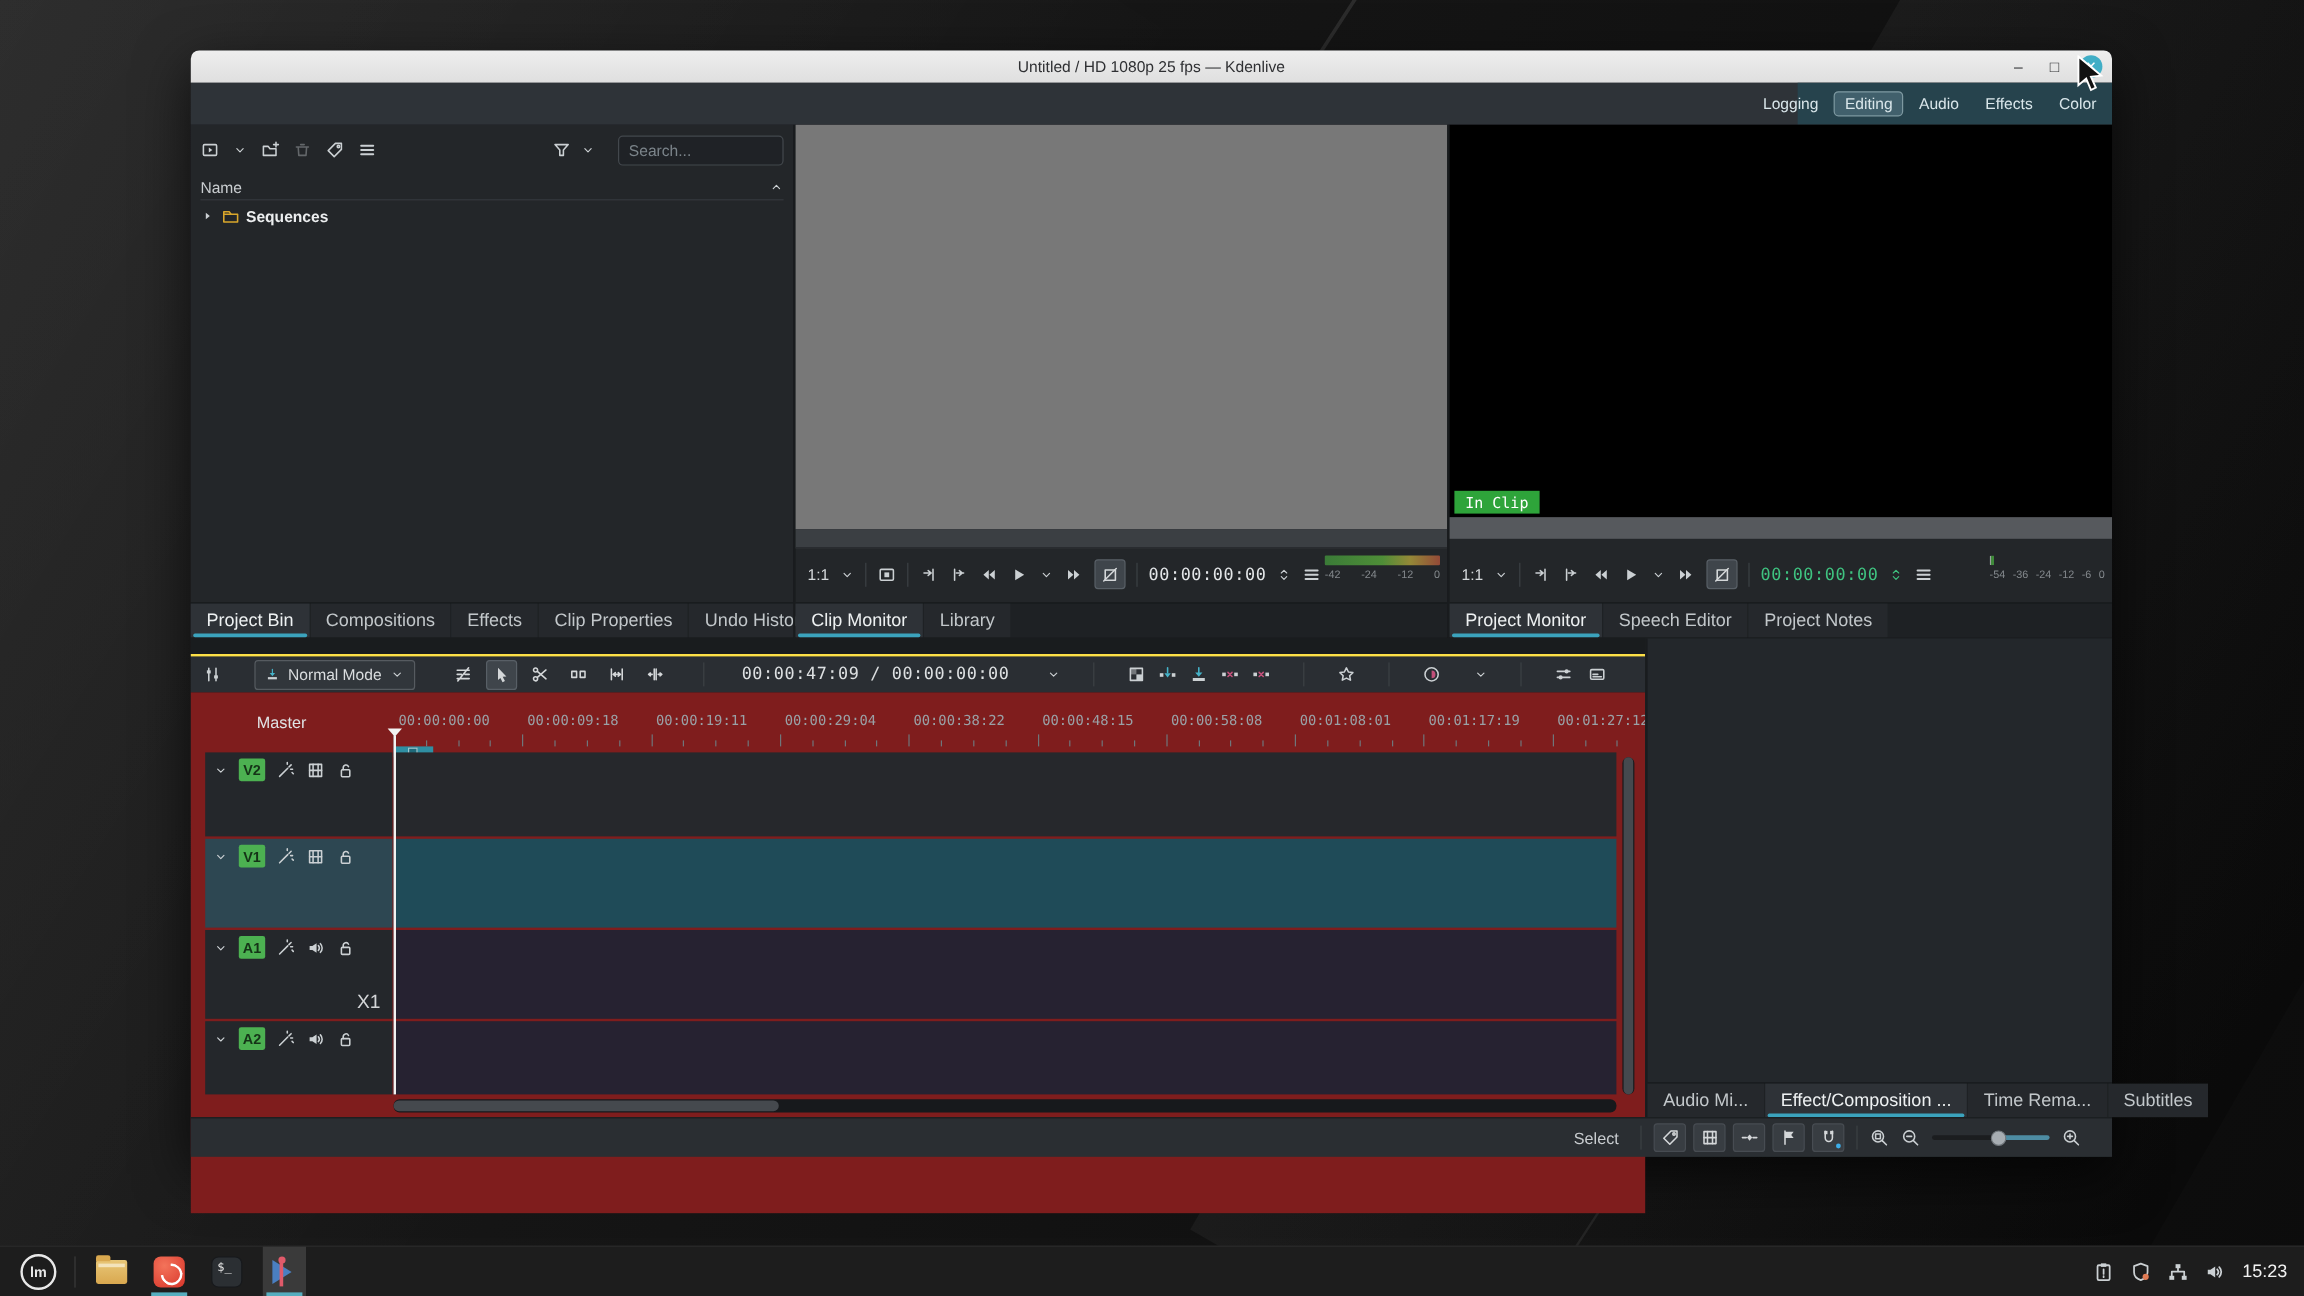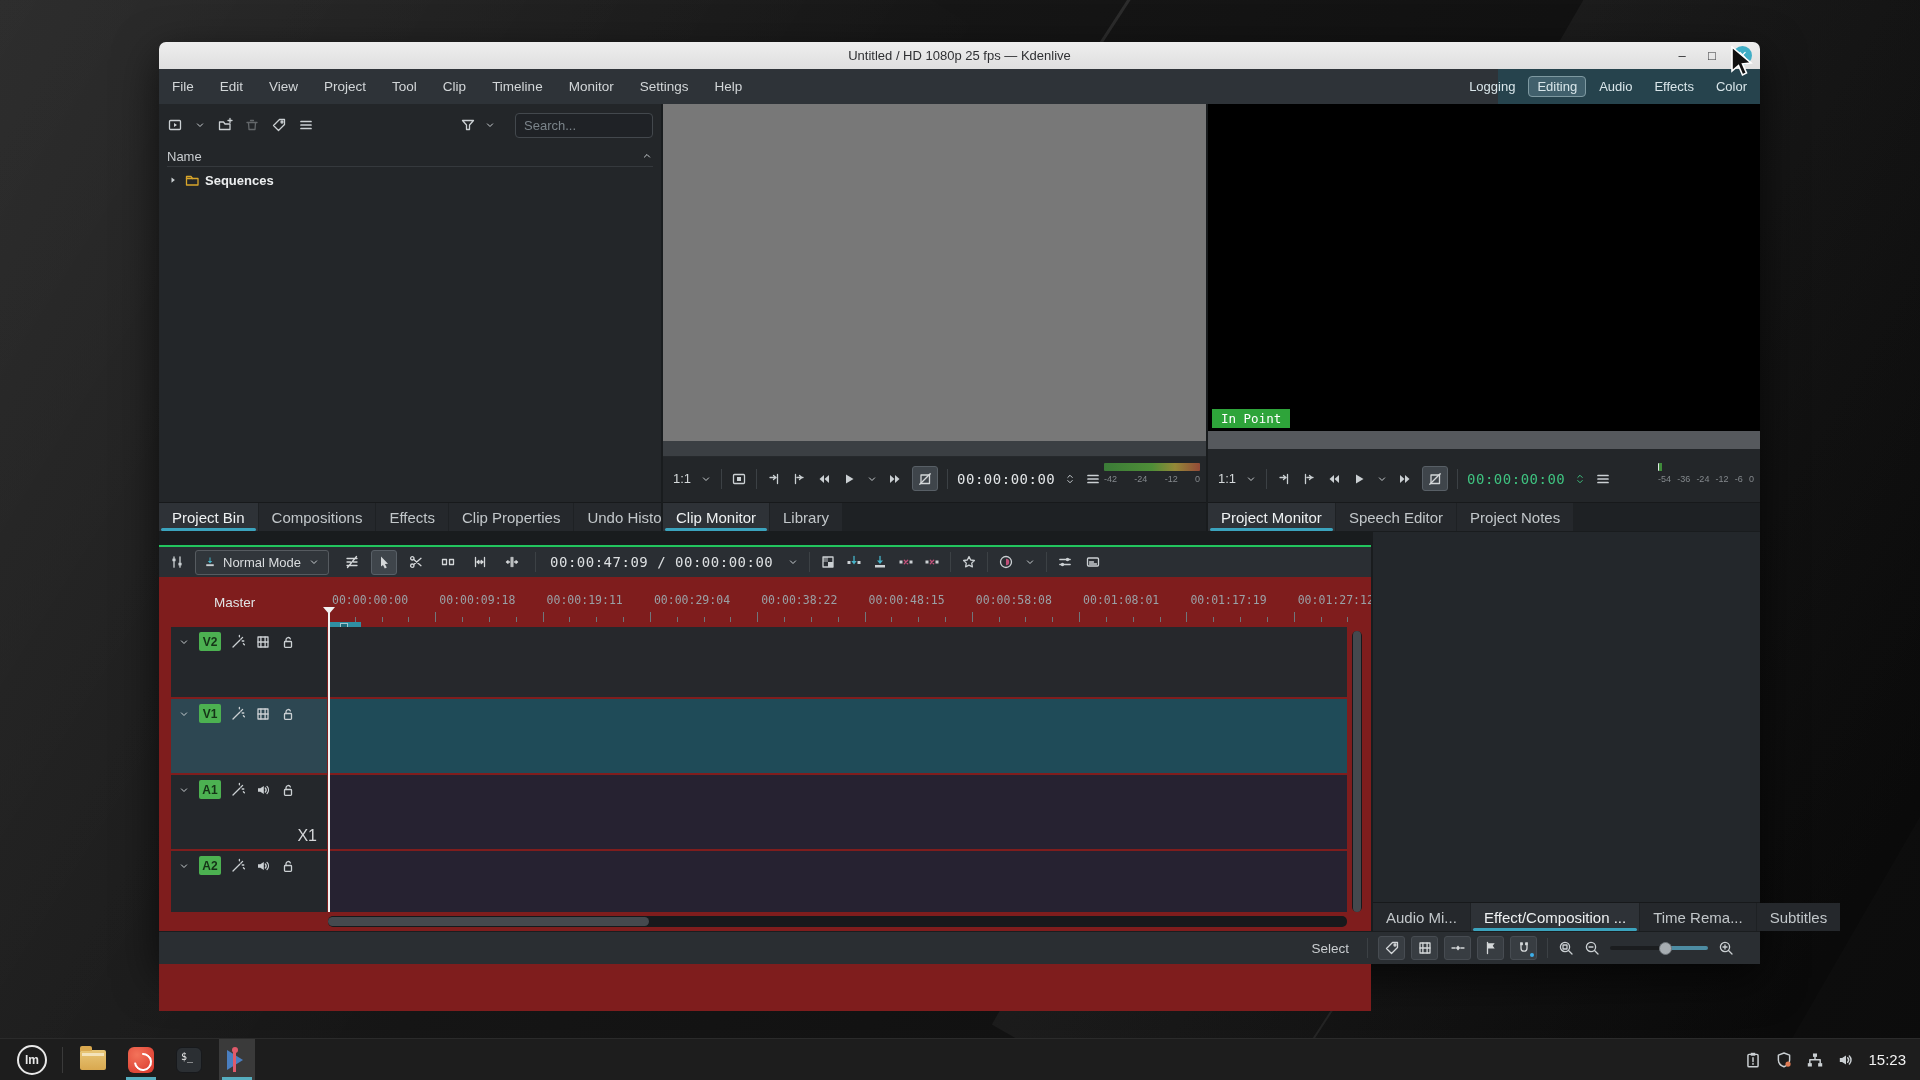--- a/index.html
+++ b/index.html
@@ -75,21 +75,21 @@
   .tabrow { position:absolute; left:0; right:0; bottom:0; height:29px; display:flex; background:#1e2124; border-top:1px solid #17191b; }
   .tab { display:flex; align-items:center; padding:3px 13px; font-size:15px; color:#c2c7ca;
     position:relative; background:#25282c; margin-right:1px; white-space:nowrap; }
   .tab.active { background:#2e3237; color:#eef1f2; }
   .tab.active::after { content:""; position:absolute; left:2px; right:2px; bottom:0; height:3px; border-radius:2px; background:#3ba3bd; }
 
   .gap-v { position:absolute; top:0; height:427px; width:2px; background:#191c1e; }
 
   
   .tl-toolbar { position:absolute; left:0; top:441px; width:1212px; height:32px; background:#2a2e33;
-    border-top:2px solid #22c55e; display:flex; align-items:center; gap:10px; padding:0 10px; }
+    border-top:2px solid #fde047; display:flex; align-items:center; gap:27px; padding:0 10px; }
   .mode-select { display:flex; align-items:center; gap:7px; height:25px; padding:0 8px;
     border:1px solid #565b60; border-radius:3px; background:#31363b; color:#dadddf; font-size:13px; }
   .tl-tc { font-family:"DejaVu Sans Mono", monospace; font-size:14px; color:#dde0e2; letter-spacing:.5px; margin:0 4px; }
   .tbtn { width:26px; height:25px; display:flex; align-items:center; justify-content:center; border-radius:3px; border:1px solid transparent; }
   .tbtn.active { background:#3f454b; border-color:#585f66; }
 
   .tl-body { position:absolute; left:0; top:473px; width:1212px; height:434px; background:#7f1d1d; }
   .master-btn { position:absolute; left:55px; top:18px; color:#e0e3e5; font-size:13.5px; }
   .ruler { position:absolute; left:169px; top:16px; width:1019px; height:29px; }
   .ruler-label { position:absolute; top:0; color:#9aa1a6; font-size:11.5px; font-family:"DejaVu Sans Mono", monospace; }
@@ -174,32 +174,20 @@
     <div class="titlebar">
       <span>Untitled / HD 1080p 25 fps — Kdenlive</span>
       <div class="win-controls">
         <span class="wc">–</span>
         <span class="wc">□</span>
         <span class="wc close">✕</span>
       </div>
     </div>
 
     <div class="menubar">
-      <div id="menu-items" style="display:flex;height:100%">
-          <span class="menu-item">File</span>
-          <span class="menu-item">Edit</span>
-          <span class="menu-item">View</span>
-          <span class="menu-item">Project</span>
-          <span class="menu-item">Tool</span>
-          <span class="menu-item">Clip</span>
-          <span class="menu-item">Timeline</span>
-          <span class="menu-item">Monitor</span>
-          <span class="menu-item">Settings</span>
-          <span class="menu-item">Help</span>
-        </div>
       <div class="workspaces" id="workspaces">
           <span class="ws-tab">Logging</span>
           <span class="ws-tab active">Editing</span>
           <span class="ws-tab">Audio</span>
           <span class="ws-tab">Effects</span>
           <span class="ws-tab">Color</span>
         </div>
     </div>
 
     <div class="content">
@@ -370,21 +358,21 @@
         </div>
         <div class="tabrow" id="clip-tabs">
             <span class="tab active">Clip Monitor</span>
             <span class="tab">Library</span>
           </div>
       </div>
       <div class="gap-v" style="left:1047px"></div>
 
       <div class="panel panel-proj">
         <div class="video-area proj-video"></div>
-        <div class="in-badge">In Point</div>
+        <div class="in-badge">In Clip</div>
         <div class="seek-strip proj-strip"></div>
         <div class="mon-toolbar">
           <span class="mon-zoom">1:1</span>
           <span id="proj-transport" style="display:flex;gap:9px;align-items:center">
               <span class="ic small">
                 <svg width="16" height="16" viewBox="0 0 16 16" fill="none" stroke="currentColor" stroke-width="1.3" stroke-linecap="round" stroke-linejoin="round">
                   <path d="M4.5 6.5L8 10l3.5-3.5"></path>
                 </svg>
               </span>
               <span class="vsep"></span>

